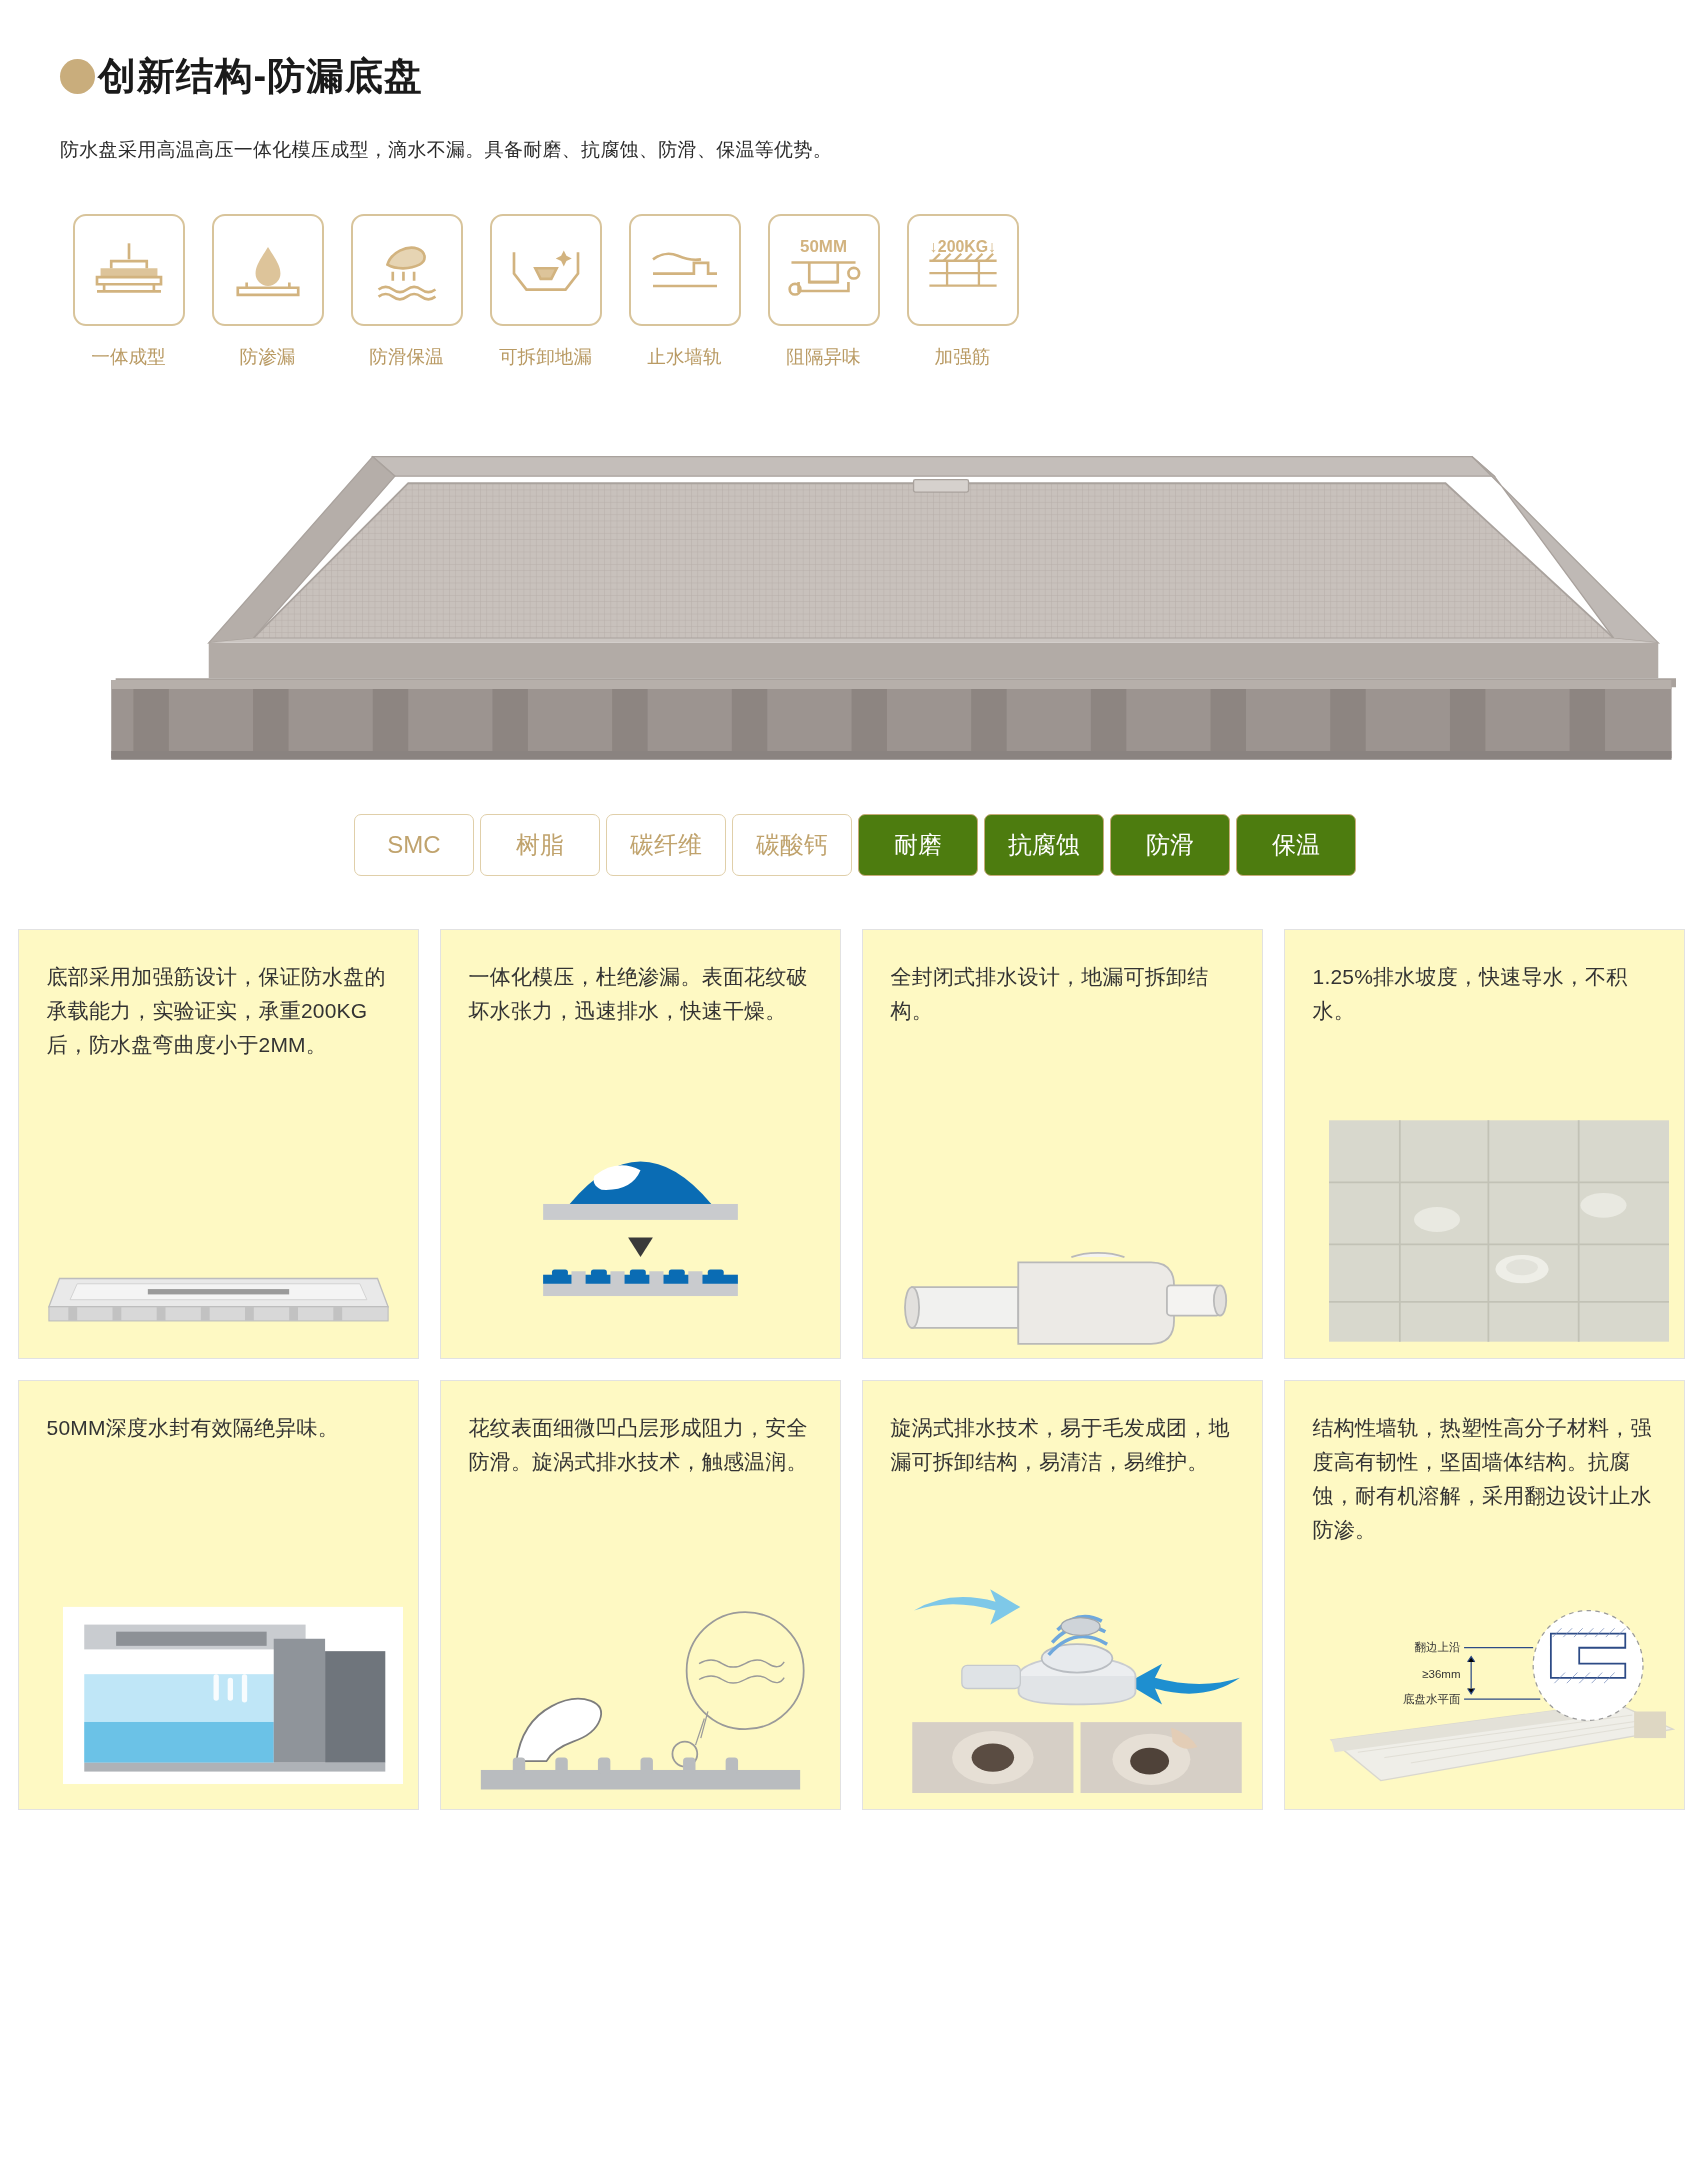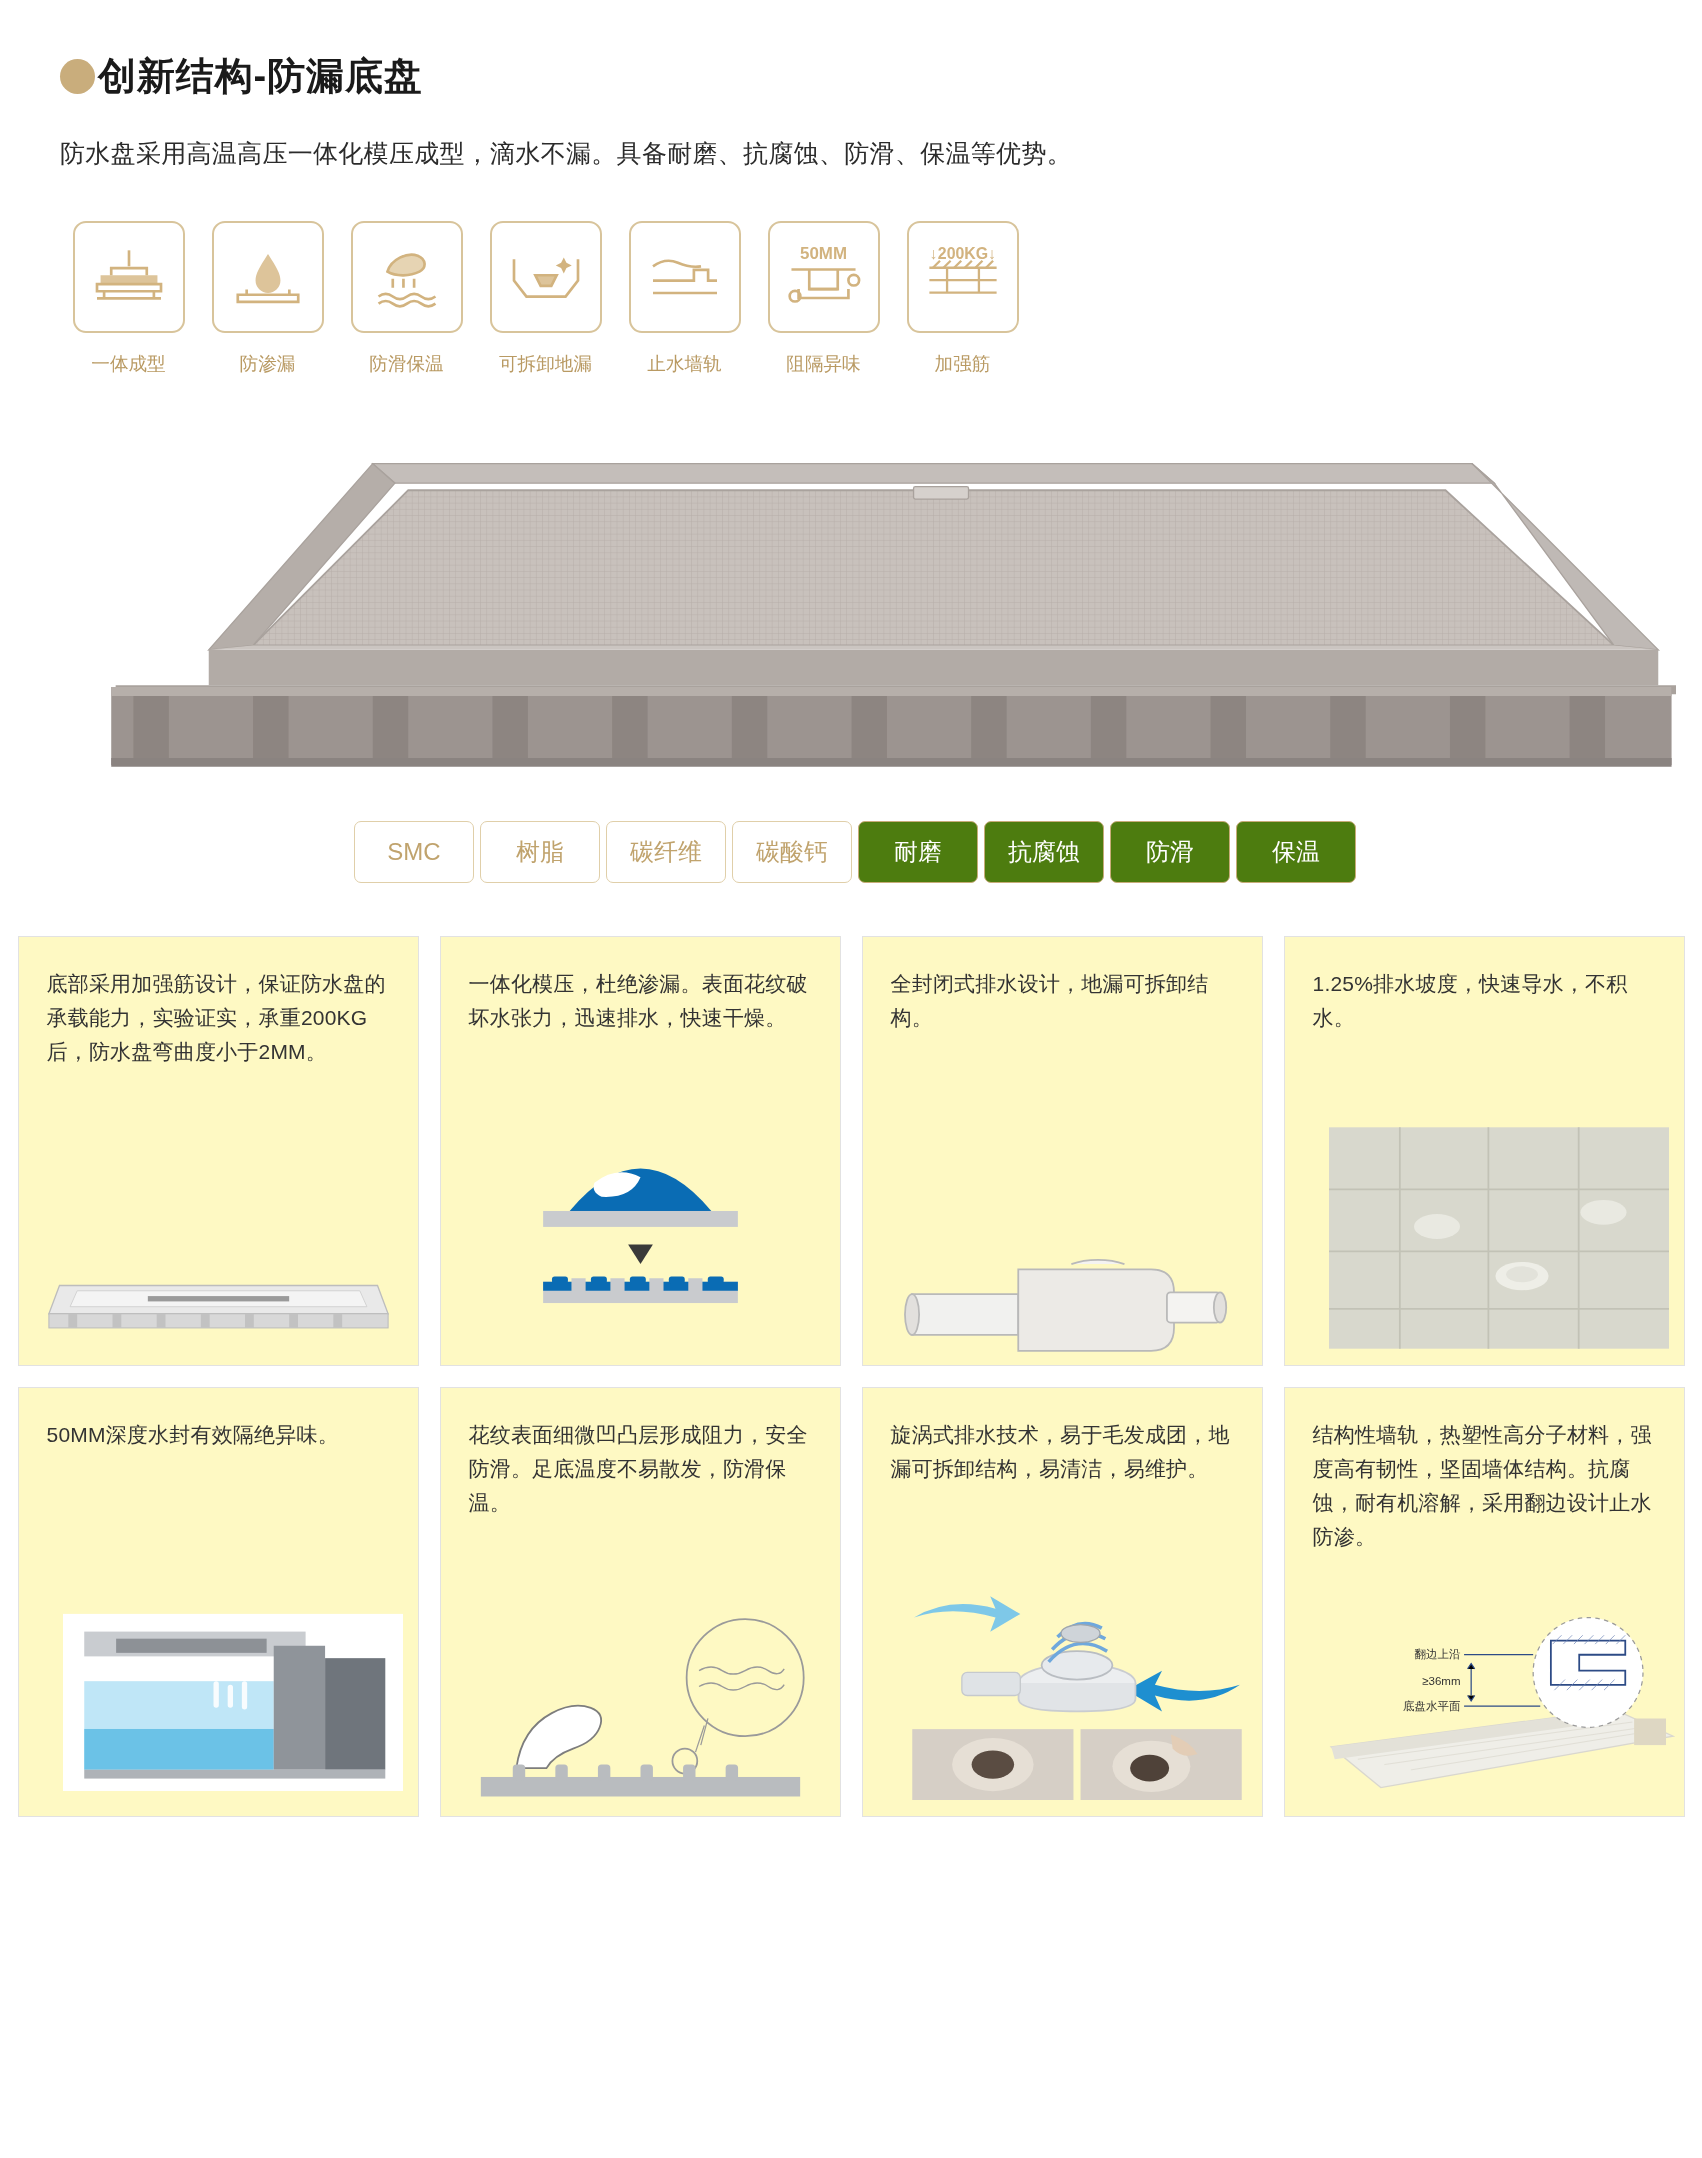--- a/index.html
+++ b/index.html
@@ -34,21 +34,21 @@
     flex: 0 0 auto;
   }
   .header-title {
     font-size: 38px;
     font-weight: bold;
     letter-spacing: 0.9px;
     color: #1a1a1a;
   }
   .subtitle {
     padding: 35px 0 0 60px;
-    font-size: 25px;
+    font-size: 19px;
     color: #2b2b2b;
     letter-spacing: 0.3px;
   }
 
   
   .icon-strip {
     display: flex;
     justify-content: flex-start;
     gap: 0;
     padding: 51px 0 0 59px;
@@ -436,21 +436,21 @@
             <rect x="170" y="96" width="6" height="30" rx="3"></rect>
             <rect x="186" y="100" width="6" height="26" rx="3"></rect>
             <rect x="202" y="96" width="6" height="32" rx="3"></rect>
           </g>
           <rect x="24" y="196" width="340" height="10" fill="#aeb2b7"></rect>
         </svg>
       </div>
     </div>
 
     <div class="card">
-      <div class="card-text">花纹表面细微凹凸层形成阻力，安全防滑。足底温度不易散发，防滑保温。</div>
+      <div class="card-text">花纹表面细微凹凸层形成阻力，安全防滑。旋涡式排水技术，触感温润。</div>
       <div class="card-figure">
         <svg width="355" height="204" viewBox="0 0 400 230">
 
           <circle cx="318" cy="74" r="66" fill="none" stroke="#9a9a9a" stroke-width="2"></circle>
           <g stroke="#9a9a9a" stroke-width="1.6" fill="none">
             <path d="M266 66 q14 -8 26 0 t26 0 t26 0 t18 -2"></path>
             <path d="M266 84 q14 -8 26 0 t26 0 t26 0 t18 -2"></path>
           </g>
           <circle cx="250" cy="168" r="14" fill="none" stroke="#9a9a9a" stroke-width="2"></circle>
           <path d="M262 158 L272 128" stroke="#9a9a9a" stroke-width="1.4"></path>

